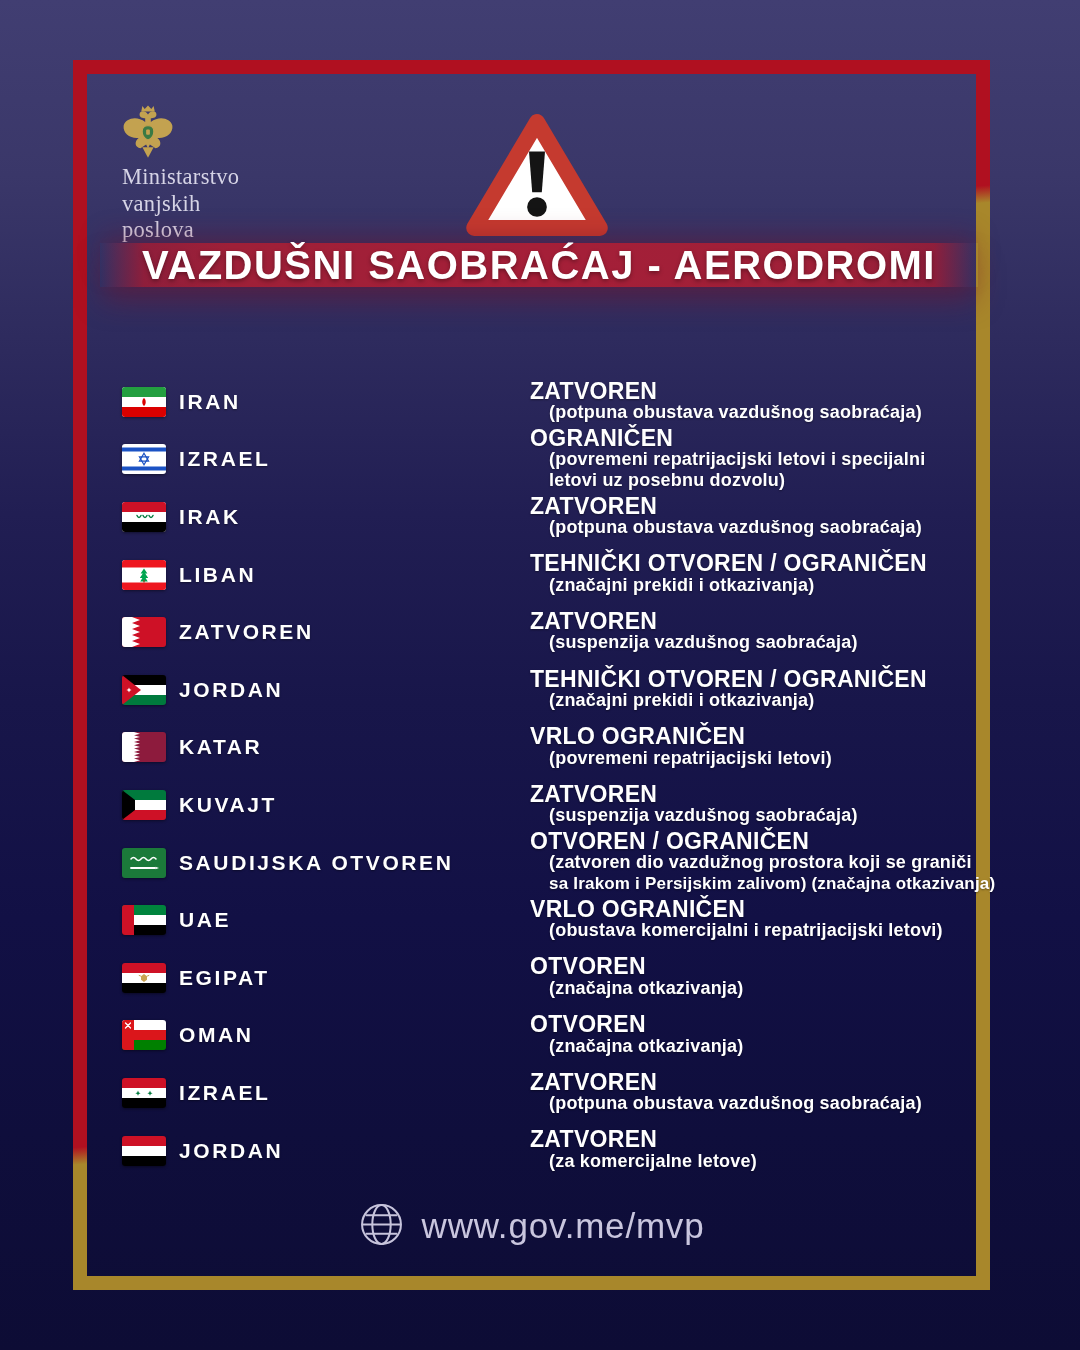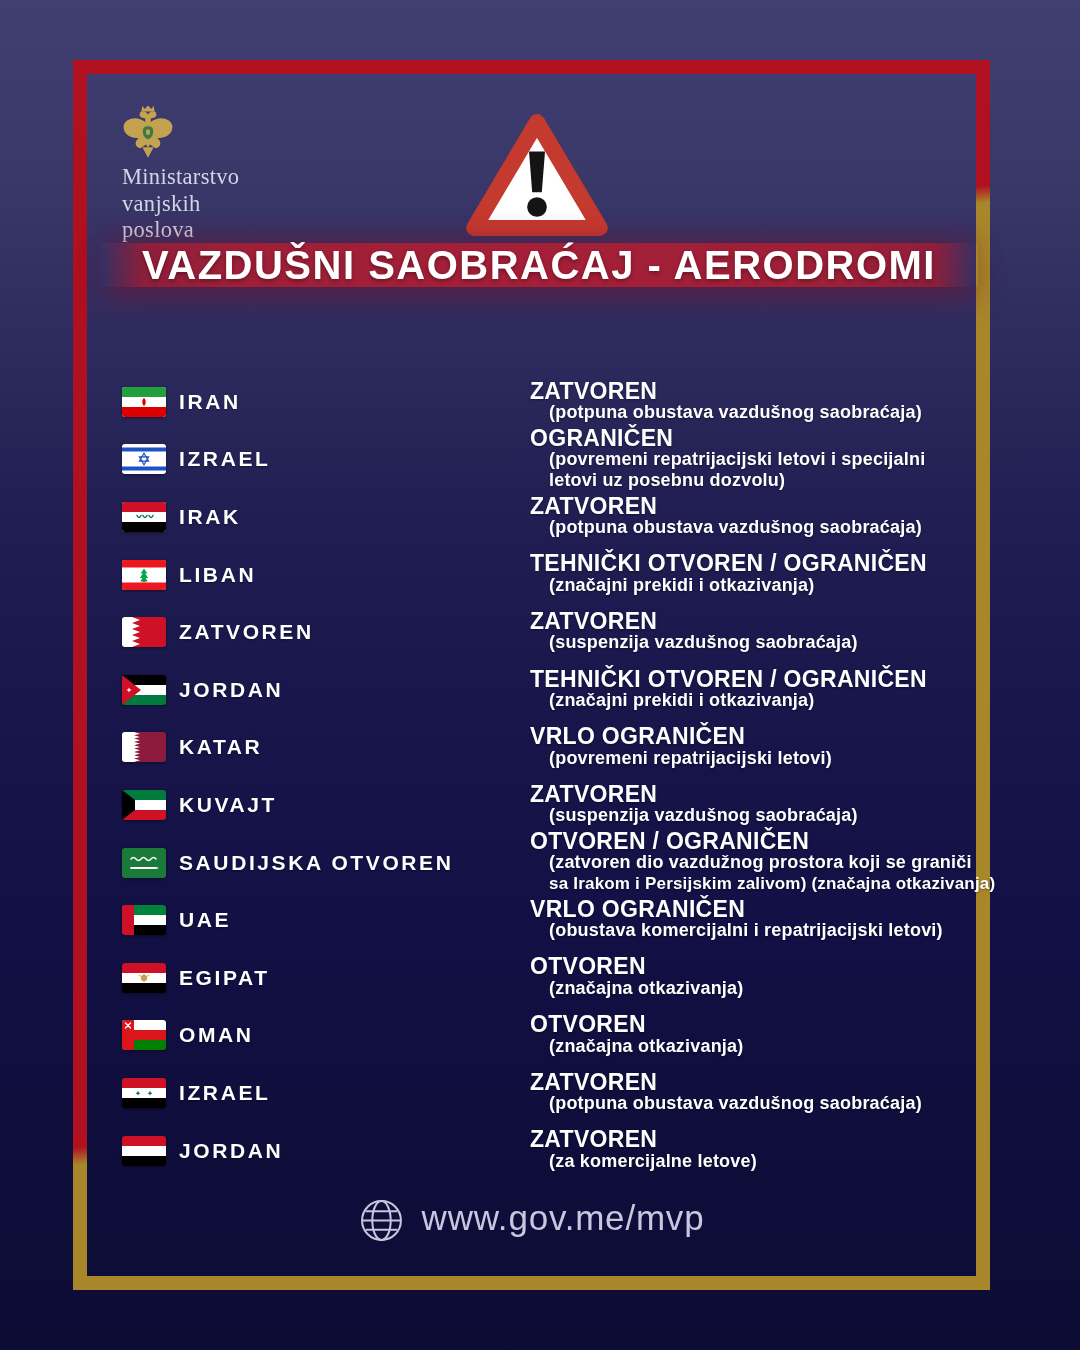--- a/index.html
+++ b/index.html
@@ -37,21 +37,21 @@
   .row-left{width:443px;box-sizing:border-box;padding-left:35px;display:flex;align-items:center;gap:13px;flex:none;}
   .flag{width:44px;height:30px;border-radius:3px;overflow:hidden;flex:none;display:block;box-shadow:0 1px 3px rgba(0,0,0,.45);}
   .flag svg{display:block;width:44px;height:30px;}
   .country{color:#fff;font-size:21px;font-weight:bold;letter-spacing:2.6px;white-space:nowrap;text-shadow:0 1px 2px rgba(0,0,0,.4);}
   .row-status{flex:1;min-width:0;color:#fff;}
   .status{font-size:23px;font-weight:bold;line-height:21.5px;letter-spacing:.3px;white-space:nowrap;text-shadow:0 1px 2px rgba(0,0,0,.4);}
   .detail-line{font-size:18px;font-weight:bold;line-height:21px;letter-spacing:.2px;white-space:nowrap;text-shadow:0 1px 2px rgba(0,0,0,.4);margin-left:19px;}
   
   .footer{
     position:absolute;left:87px;right:104px;top:1198px;height:56px;
-    display:flex;align-items:flex-start;justify-content:center;gap:18px;
+    display:flex;align-items:center;justify-content:center;gap:18px;
   }
   .website{
     color:#c9c6de;font-size:35px;letter-spacing:.8px;font-weight:normal;
   }
 </style>
 </head>
 <body>
 
 <div class="frame"></div>
 

